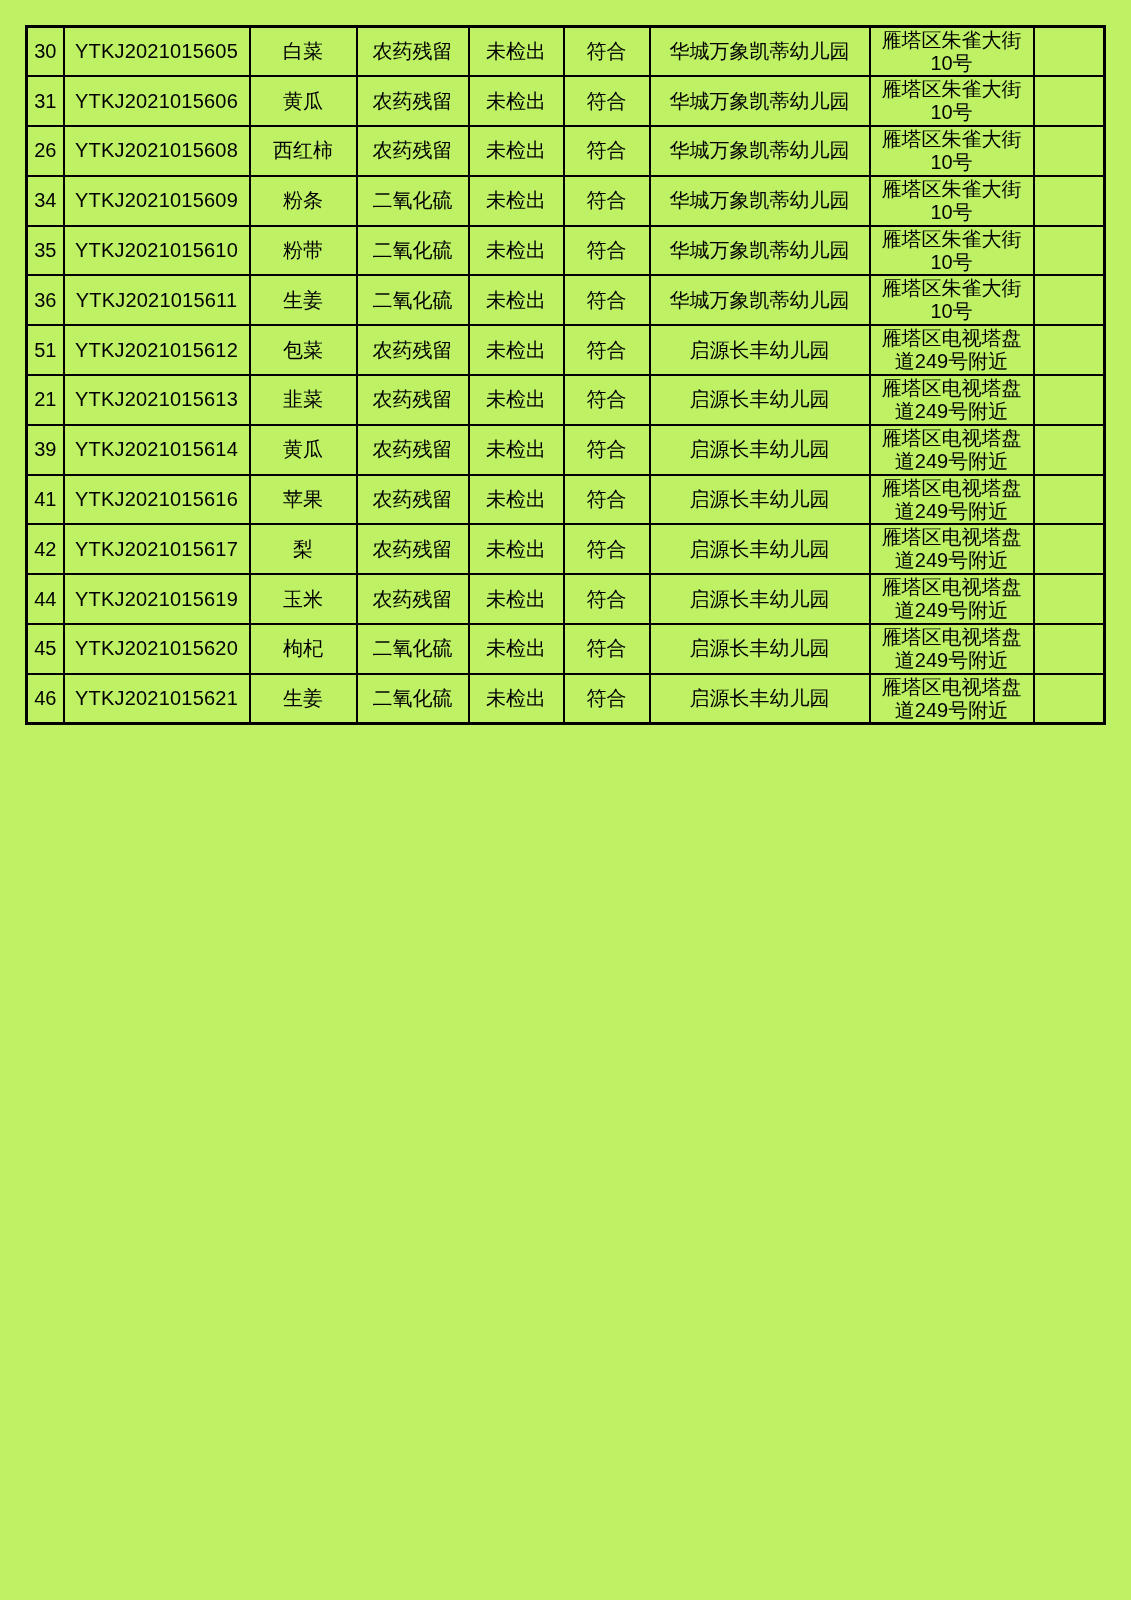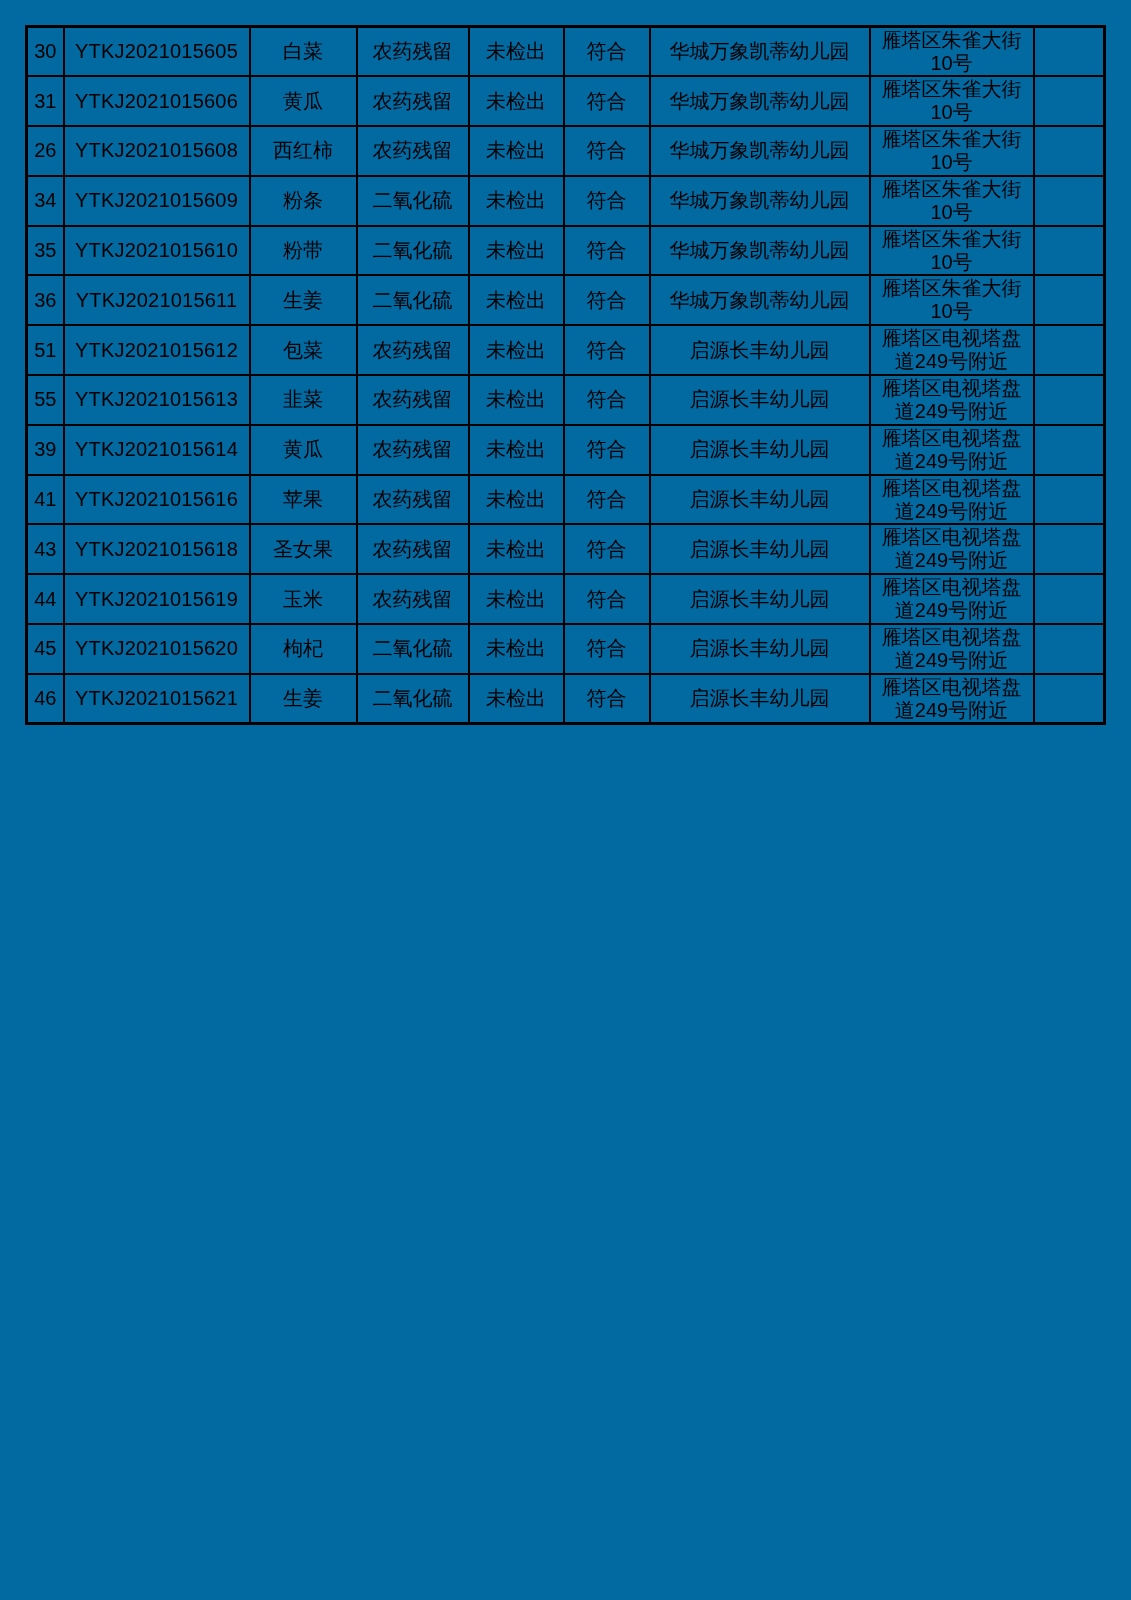--- a/index.html
+++ b/index.html
@@ -6,21 +6,21 @@
   html, body {
     width: 1131px;
     height: 1600px;
     background: #ffffff;
     font-family: "Liberation Sans", "DejaVu Sans", sans-serif;
   }
   .page {
     position: relative;
     width: 1131px;
     height: 1600px;
-    background: #0369a1;
+    background: #bef264;
     overflow: hidden;
   }
   table.results-table {
     position: absolute;
     left: 25px;
     top: 25px;
     width: 1078px;
     border-collapse: collapse;
     table-layout: fixed;
     border: 3px solid #000000;
@@ -150,21 +150,21 @@
     <td>农药残留</td>
     <td>未检出</td>
     <td>符合</td>
     <td>启源长丰幼儿园</td>
     <td class="address">雁塔区电视塔盘
 道249号附近</td>
     <td></td>
   </tr>
 
   <tr>
-    <td>55</td>
+    <td>21</td>
     <td class="sample-id">YTKJ2021015613</td>
     <td>韭菜</td>
     <td>农药残留</td>
     <td>未检出</td>
     <td>符合</td>
     <td>启源长丰幼儿园</td>
     <td class="address">雁塔区电视塔盘
 道249号附近</td>
     <td></td>
   </tr>
@@ -189,33 +189,33 @@
     <td>苹果</td>
     <td>农药残留</td>
     <td>未检出</td>
     <td>符合</td>
     <td>启源长丰幼儿园</td>
     <td class="address">雁塔区电视塔盘
 道249号附近</td>
     <td></td>
   </tr>
 
-
-  <tr>
-    <td>43</td>
-    <td class="sample-id">YTKJ2021015618</td>
-    <td>圣女果</td>
-    <td>农药残留</td>
-    <td>未检出</td>
-    <td>符合</td>
-    <td>启源长丰幼儿园</td>
-    <td class="address">雁塔区电视塔盘
-道249号附近</td>
-    <td></td>
-  </tr>
+  <tr>
+    <td>42</td>
+    <td class="sample-id">YTKJ2021015617</td>
+    <td>梨</td>
+    <td>农药残留</td>
+    <td>未检出</td>
+    <td>符合</td>
+    <td>启源长丰幼儿园</td>
+    <td class="address">雁塔区电视塔盘
+道249号附近</td>
+    <td></td>
+  </tr>
+
 
   <tr>
     <td>44</td>
     <td class="sample-id">YTKJ2021015619</td>
     <td>玉米</td>
     <td>农药残留</td>
     <td>未检出</td>
     <td>符合</td>
     <td>启源长丰幼儿园</td>
     <td class="address">雁塔区电视塔盘

